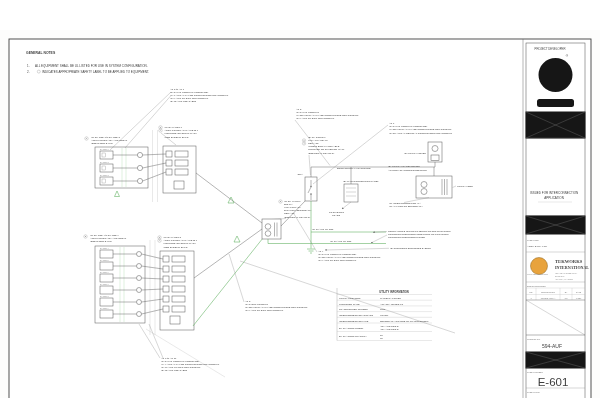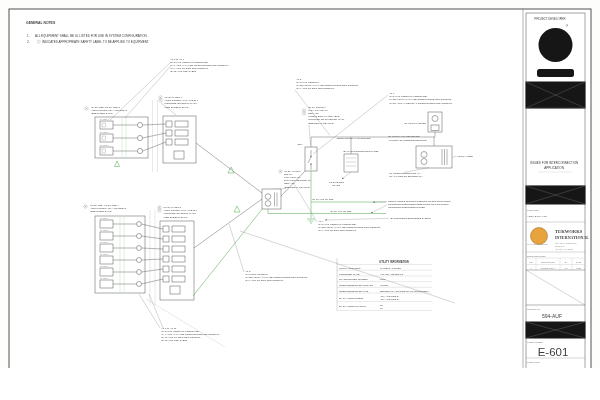--- a/index.html
+++ b/index.html
@@ -1,17 +1,17 @@
 <!DOCTYPE html>
 <html><head>
 <meta charset="utf-8">
 <style>
   html,body{margin:0;padding:0;background:#ffffff;}
   .page{position:relative;width:600px;height:368px;overflow:hidden;background:#fdfdfc;
-        font-family:"Liberation Sans",sans-serif;}
+        font-family:"Liberation Sans",sans-serif;margin-top:30px;}
   svg text{font-family:"Liberation Sans",sans-serif;fill:#3e3e3e;}
   .gn-title{font-size:3.4px;font-weight:bold;}
   .gn{font-size:3px;}
   .tx{font-size:2.4px;}
   .tx2{font-size:2.2px;}
   .micro{font-size:1.9px;fill:#8f8f8f;}
   .mk{font-size:1.8px;text-anchor:middle;}
   .tbl-title{font-size:2.7px;font-weight:bold;text-anchor:middle;}
   .tbl{font-size:2.35px;}
   .ln{stroke:#5a5a5a;stroke-width:.45;fill:none;}

